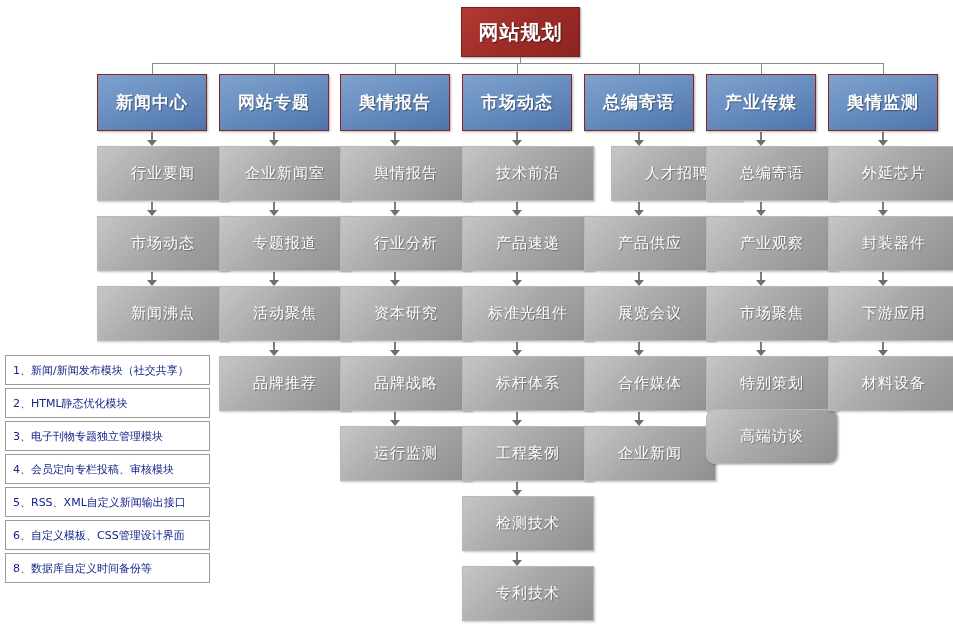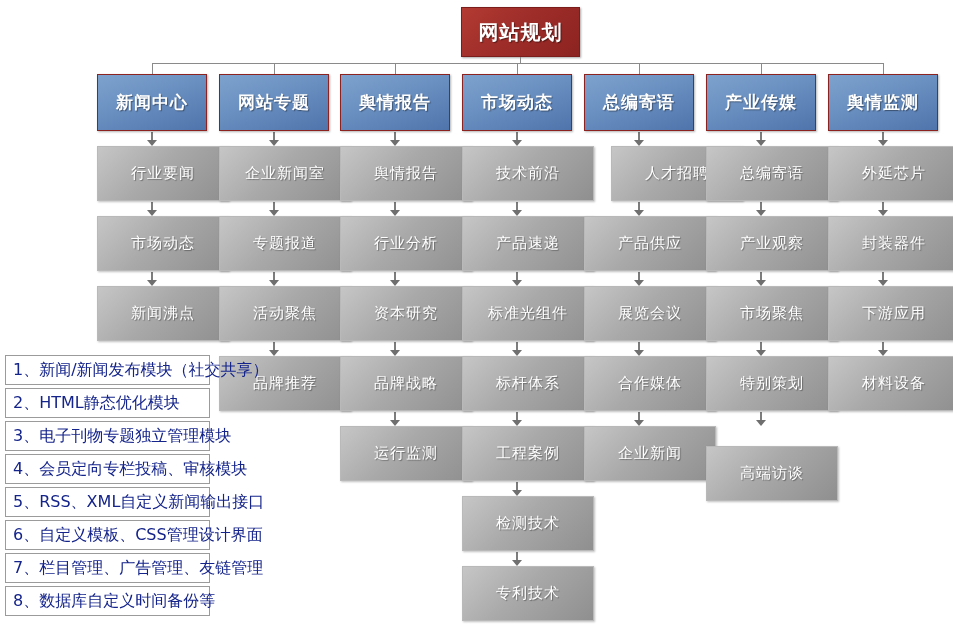--- a/index.html
+++ b/index.html
@@ -148,21 +148,21 @@
     height: 30px;
     margin-top: 3px;
     border: 1px solid #9b9b9b;
     background: #ffffff;
     display: flex;
     align-items: center;
     padding-left: 7px;
   }
   .legend-row .label {
     color: #14248a;
-    font-size: 16px;
+    font-size: 11px;
     letter-spacing: 0px;
     white-space: nowrap;
   }
 </style>
 </head>
 <body>
 
 <div id="canvas">
 
   <div class="root-node">
@@ -409,21 +409,21 @@
       </div>
       <div class="cell" style="left: 706px; top: 216px;">
         <span class="label">产业观察</span>
       </div>
       <div class="cell" style="left: 706px; top: 286px;">
         <span class="label">市场聚焦</span>
       </div>
       <div class="cell" style="left: 706px; top: 356px;">
         <span class="label">特别策划</span>
       </div>
-      <div class="cell" style="left: 706px; top: 446px;">
+      <div class="cell" style="left: 706px; top: 409px; border-radius: 9px;">
         <span class="label">高端访谈</span>
       </div>
       <div class="col-head" style="left: 828px; top: 74px;">
         <span class="label">舆情监测</span>
       </div>
       <div class="cell" style="left: 828px; top: 146px;">
         <span class="label">外延芯片</span>
       </div>
       <div class="cell" style="left: 828px; top: 216px;">
         <span class="label">封装器件</span>
@@ -450,21 +450,18 @@
         <div class="legend-row">
           <span class="label">4、会员定向专栏投稿、审核模块</span>
         </div>
         <div class="legend-row">
           <span class="label">5、RSS、XML自定义新闻输出接口</span>
         </div>
         <div class="legend-row">
           <span class="label">6、自定义模板、CSS管理设计界面</span>
         </div>
         <div class="legend-row">
-          <span class="label">7、栏目管理、广告管理、友链管理</span>
-        </div>
-        <div class="legend-row">
           <span class="label">8、数据库自定义时间备份等</span>
         </div>
       </div>
   </div>
 
 </div>
 
 </body></html>

